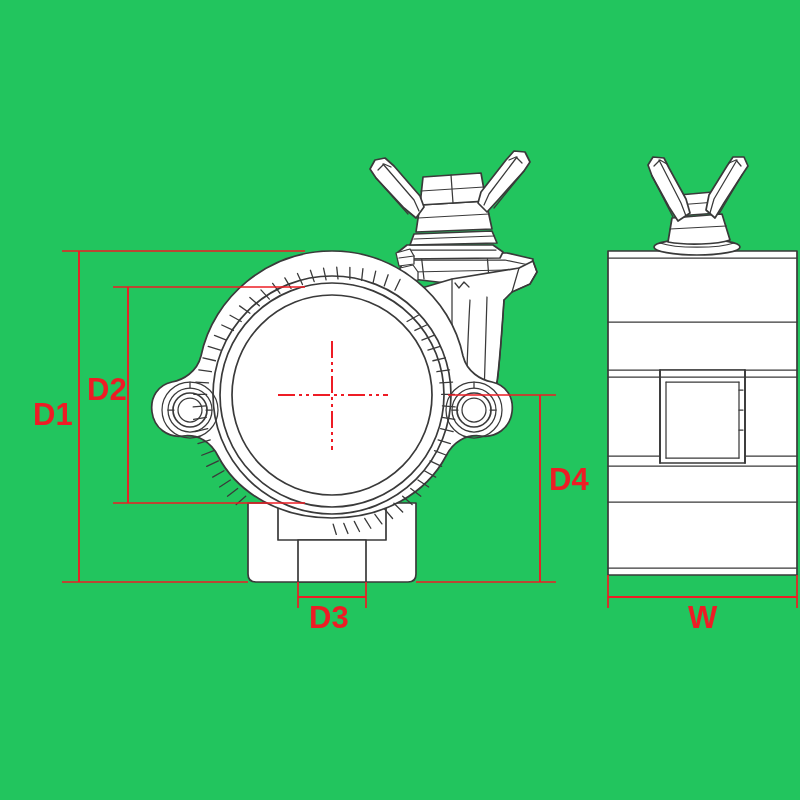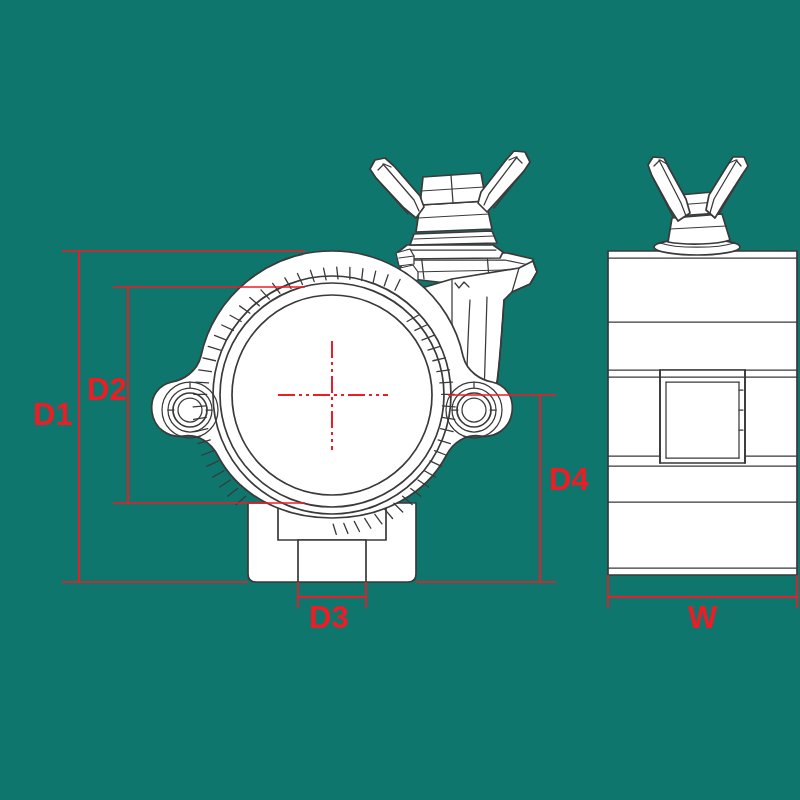--- a/index.html
+++ b/index.html
@@ -11,21 +11,21 @@
   body {
     width: 800px;
     height: 800px;
     font-family: "Liberation Sans", sans-serif;
     overflow: hidden;
   }
   #drawing-root {
     position: relative;
     width: 800px;
     height: 800px;
-    background: #0f766e;
+    background: #22c55e;
   }
   svg#drawing {
     display: block;
     width: 800px;
     height: 800px;
   }
   .dim-label {
     font-family: "Liberation Sans", sans-serif;
     font-weight: bold;
     font-size: 31px;

